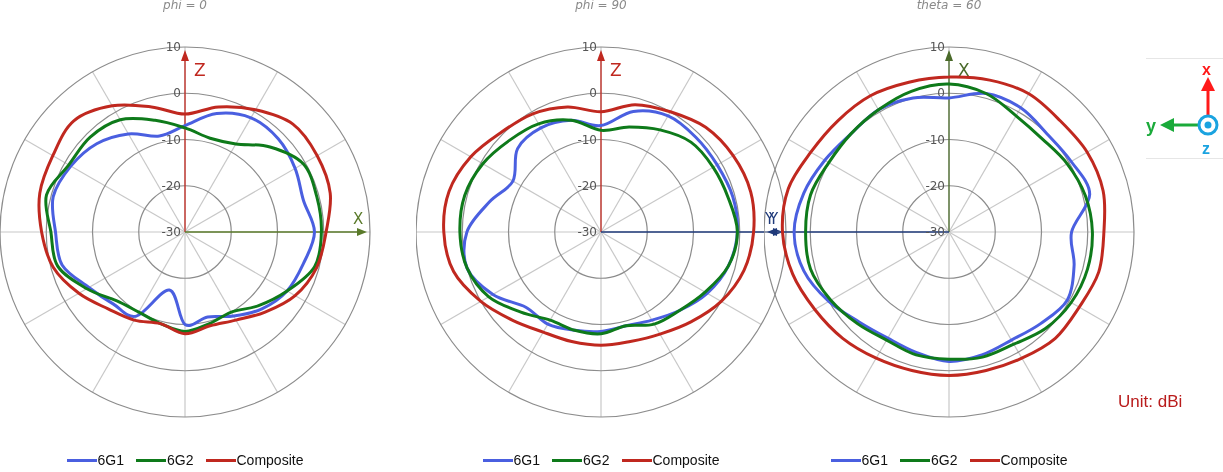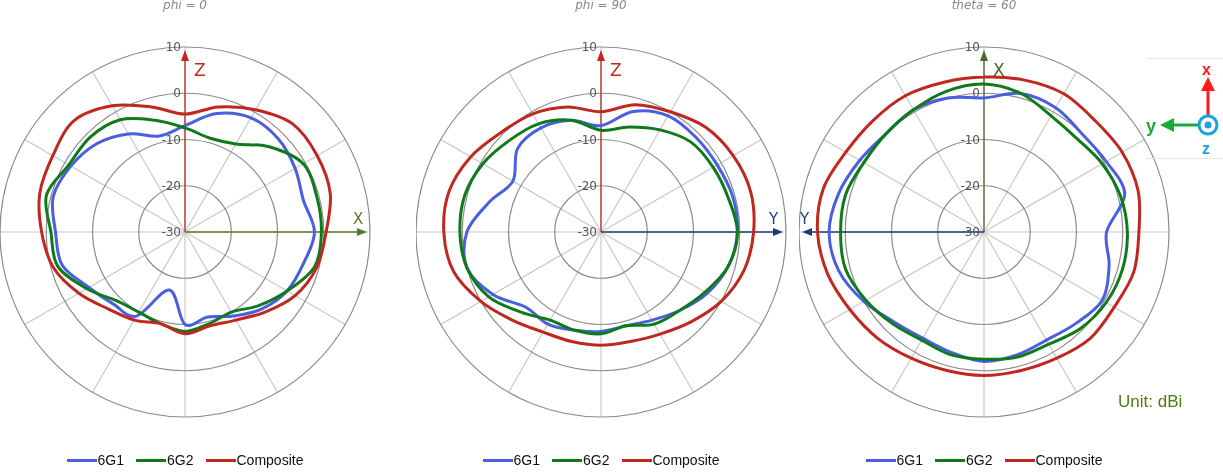--- a/index.html
+++ b/index.html
@@ -3,21 +3,21 @@
 <meta charset="utf-8">
 <style>
   html,body{margin:0;padding:0;background:#fff;}
   body{width:1223px;height:472px;position:relative;overflow:hidden;font-family:"Liberation Sans",sans-serif;}
   .panel{position:absolute;top:0;width:400px;height:440px;}
   .panel-title{position:absolute;top:-2px;left:0;width:370px;text-align:center;font-family:"DejaVu Sans",sans-serif;font-style:italic;font-size:12px;color:#8a8a8a;}
   svg.plot{position:absolute;left:0;top:0;}
   .legend{position:absolute;top:452px;left:0;width:370px;display:flex;justify-content:center;align-items:center;gap:0;font-size:14px;color:#111;}
   .legend-item{display:flex;align-items:center;margin:0 6px;}
   .legend-swatch{display:inline-block;width:30px;height:3px;margin-right:1px;}
-  .unit{position:absolute;left:1118px;top:392px;font-size:17px;color:#4d7c0f;}
+  .unit{position:absolute;left:1118px;top:392px;font-size:17px;color:#b91c1c;}
   .coord-box{position:absolute;left:1146px;top:58px;width:77px;height:99px;border-top:1px solid #e6e6e6;border-bottom:1px solid #e6e6e6;}
 </style>
 </head>
 <body>
 
 <div class="panel" style="left:0px;">
   <div class="panel-title">phi = 0</div>
   <svg class="plot" width="400" height="450">
       <line x1="185" y1="232" x2="185" y2="47" stroke="#c8c8c8" stroke-width="1.2"></line>
       <line x1="185" y1="232" x2="277.5" y2="71.78530029987883" stroke="#c8c8c8" stroke-width="1.2"></line>
@@ -109,21 +109,21 @@
         <span class="legend-swatch" style="background: rgb(14, 122, 26);"></span>
         <span>6G2</span>
       </div>
     <div class="legend-item">
         <span class="legend-swatch" style="background: rgb(192, 40, 31);"></span>
         <span>Composite</span>
       </div>
   </div>
 </div>
 
-<div class="panel" style="left:799px;">
+<div class="panel" style="left:764px;">
   <div class="panel-title">theta = 60</div>
   <svg class="plot" width="400" height="450">
       <line x1="185" y1="232" x2="185" y2="47" stroke="#c8c8c8" stroke-width="1.2"></line>
       <line x1="185" y1="232" x2="277.5" y2="71.78530029987883" stroke="#c8c8c8" stroke-width="1.2"></line>
       <line x1="185" y1="232" x2="345.2146997001212" y2="139.5" stroke="#c8c8c8" stroke-width="1.2"></line>
       <line x1="185" y1="232" x2="370" y2="232" stroke="#c8c8c8" stroke-width="1.2"></line>
       <line x1="185" y1="232" x2="345.2146997001212" y2="324.49999999999994" stroke="#c8c8c8" stroke-width="1.2"></line>
       <line x1="185" y1="232" x2="277.5" y2="392.2146997001212" stroke="#c8c8c8" stroke-width="1.2"></line>
       <line x1="185" y1="232" x2="185.00000000000003" y2="417" stroke="#c8c8c8" stroke-width="1.2"></line>
       <line x1="185" y1="232" x2="92.49999999999999" y2="392.2146997001212" stroke="#c8c8c8" stroke-width="1.2"></line>

